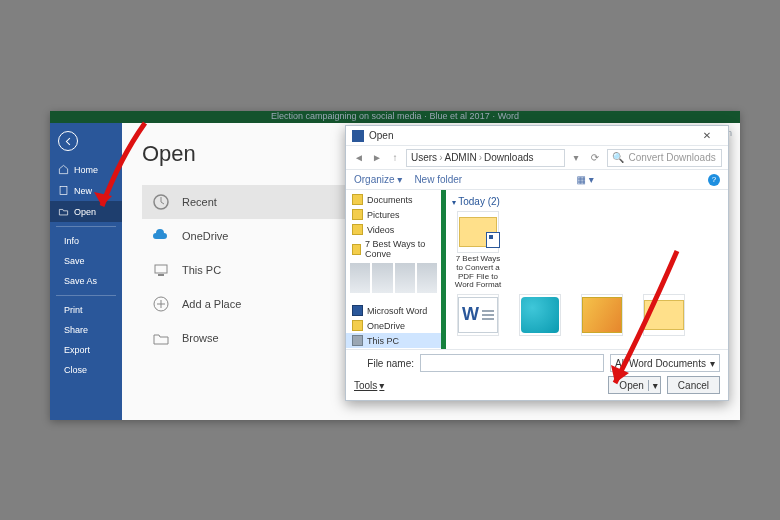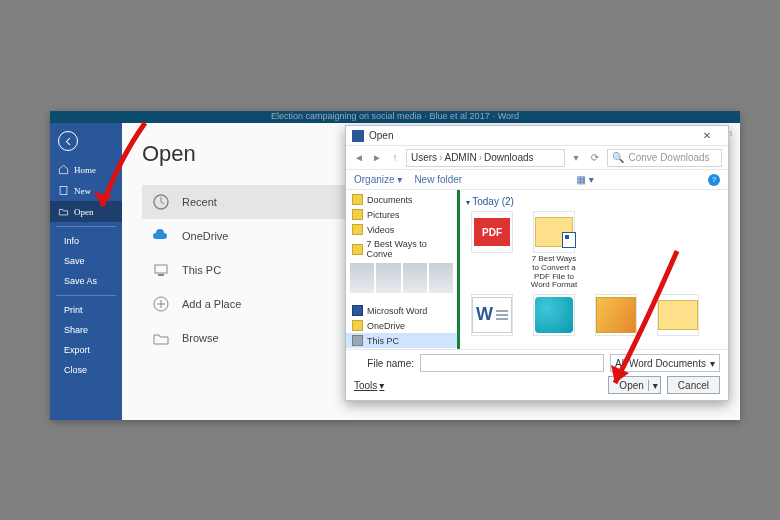--- a/index.html
+++ b/index.html
@@ -1,25 +1,25 @@
 <!DOCTYPE html>
 <html><head>
 <meta charset="utf-8">
 <style>
   * { box-sizing: border-box; margin: 0; padding: 0; }
   body { width: 780px; height: 520px; background: #808080; font-family: "Segoe UI", sans-serif; font-size: 11px; position: relative; overflow: hidden; }
   .app-window { position: absolute; left: 50px; top: 111px; width: 690px; height: 309px; background: #fff; box-shadow: 0 2px 8px rgba(0,0,0,.3); }
   
-  .titlebar { height: 10px; background: #0c4a6e; color: #9aa7b4; font-size: 9px; text-align: center; padding-top: 12px; position: relative; }
+  .titlebar { height: 10px; background: #14532d; color: #9aa7b4; font-size: 9px; text-align: center; padding-top: 12px; position: relative; }
   .titlebar .title { position: absolute; left: 50%; transform: translateX(-50%); top: 0; }
   .titlebar .signin { position: absolute; right: 8px; top: 17px; }
   .backstage { display: flex; height: 297px; }
   .sidebar { width: 72px; background: #2a579a; color: #fff; display: flex; flex-direction: column; padding-top: 8px; font-size: 9px; }
   .sidebar .back { width: 20px; height: 20px; margin: 0 0 8px 8px; border: 1px solid #fff; border-radius: 50%; display: flex; align-items: center; justify-content: center; }
-  .sidebar .nav-item { padding: 5px 8px; display: flex; align-items: center; gap: 5px; cursor: pointer; font-family: Liberation Serif, serif; }
+  .sidebar .nav-item { padding: 5px 8px; display: flex; align-items: center; gap: 5px; cursor: pointer; }
   .sidebar .nav-item.selected { background: #1e3e6e; }
   .sidebar .nav-icon { width: 11px; height: 11px; flex-shrink: 0; }
   .sidebar .divider { height: 1px; background: rgba(255,255,255,.25); margin: 4px 6px; }
   .sidebar .sub-item { padding: 5px 4px 5px 14px; cursor: pointer; }
   .centerpane { flex: 1; background: #fafafa; padding: 18px 20px; }
   .centerpane h1 { font-size: 22px; font-weight: 300; color: #333; margin-bottom: 18px; }
   .place-list .place { display: flex; align-items: center; gap: 12px; padding: 8px 10px; font-size: 11px; color: #444; cursor: pointer; }
   .place-list .place.sel { background: #e5e5e5; }
   .place-list .place .pic { width: 18px; height: 18px; display: flex; align-items: center; justify-content: center; }
   
@@ -29,21 +29,21 @@
   .dlg-title .close { margin-left: auto; width: 30px; text-align: center; color: #555; cursor: pointer; }
   .dlg-addr { display: flex; align-items: center; height: 24px; padding: 0 6px; gap: 4px; border-bottom: 1px solid #e4e8ec; }
   .dlg-addr .navbtn { width: 14px; height: 14px; color: #888; display:flex;align-items:center;justify-content:center; cursor:pointer; }
   .dlg-addr .crumbs { flex: 1; display: flex; align-items: center; gap: 2px; height: 18px; border: 1px solid #cfd6dd; padding: 0 4px; }
   .dlg-addr .crumbs .sep { color: #999; }
   .dlg-addr .refresh { width:16px; }
   .dlg-addr .search { width: 115px; height: 18px; border: 1px solid #cfd6dd; display: flex; align-items: center; padding: 0 4px; color: #999; gap:4px; }
   .dlg-tool { display: flex; align-items: center; height: 20px; padding: 0 8px; border-bottom: 1px solid #e4e8ec; color: #4b6ea9; gap: 12px; }
   .dlg-tool .help { margin-left: auto; width:12px;height:12px;border-radius:50%;background:#1e8fe0;color:#fff;display:flex;align-items:center;justify-content:center;font-size:8px; }
   .dlg-body { flex: 1; display: flex; min-height: 0; }
-  .tree { width: 114px; border-right: 3px solid #15803d; overflow: hidden; padding: 2px 0; font-size: 9px; }
+  .tree { width: 100px; border-right: 5px solid #15803d; overflow: hidden; padding: 2px 0; font-size: 9px; }
   .tree .titem { padding: 2px 6px; display: flex; align-items: center; gap: 4px; cursor:pointer; }
   .tree .titem.sel { background: #cfe5ff; }
   .tree .tgap { height: 8px; }
   .tree .ticon { width:11px;height:11px;background:#f3cd4b;border:1px solid #caa82a; }
   .tree .ticon.app { background:#2a579a;border-color:#1b3c6e; }
   .tree .ticon.drive { background:#9aa7b4;border-color:#70808e; }
   .tree .trecent { height: 30px; margin: 2px 4px; display:flex; gap:2px; }
   .tree .trecent div { flex:1; background:linear-gradient(#c8cfd6,#e7ebef); }
   .files { flex: 1; overflow: hidden; padding: 3px 6px; }
   .files .group { color: #2a579a; margin: 3px 0 4px 0; cursor:pointer; }
@@ -192,21 +192,21 @@
         <span>Users</span>
         <span class="sep">›</span>
         <span>ADMIN</span>
         <span class="sep">›</span>
         <span>Downloads</span>
       </div>
     <span class="navbtn">▾</span>
     <span class="navbtn refresh">⟳</span>
     <div class="search">
       <span>🔍</span>
-      <span>Conve Downloads</span>
+      <span>Convert Downloads</span>
     </div>
   </div>
   <div class="dlg-tool">
     <span><span>Organize</span> ▾</span>
     <span>New folder</span>
     <span style="margin-left:auto">▦ ▾</span>
     <span class="help">?</span>
   </div>
   <div class="dlg-body">
     <div class="tree">
@@ -247,26 +247,20 @@
           <div class="titem sel">
             <span class="ticon drive"></span>
             <span>This PC</span>
           </div>
           <div class="titem"></div>
         </div>
     </div>
     <div class="files" id="files">
         <div class="group">Today (2)</div>
         <div class="grid">
-          <div class="thumb">
-            <div class="box">
-              <div class="pdfbox">PDF</div>
-            </div>
-            <span></span>
-          </div>
           <div class="thumb">
             <div class="box">
               <div class="folderbox">
                 <div class="doc"></div>
               </div>
             </div>
             <span>7 Best Ways to Convert a PDF File to Word Format</span>
           </div>
         </div>
         <div class="grid">

